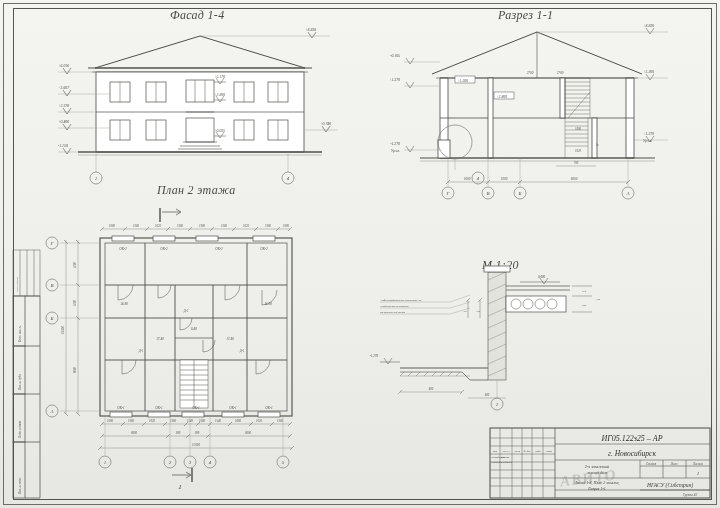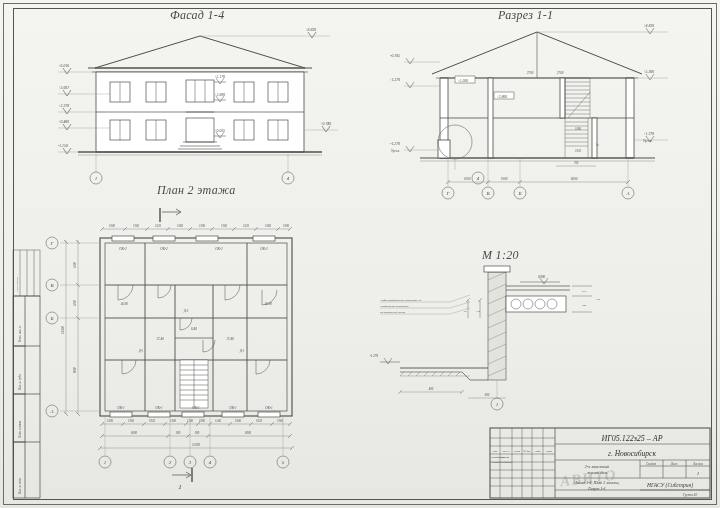--- a/index.html
+++ b/index.html
@@ -28,21 +28,21 @@
 <body>
 
 <div id="sheet">
   <div class="paper"></div>
   <div class="frame-outer"></div>
   <div class="frame-inner"></div>
 
   <div class="lbl ttl" style="left:170px;top:8px;">Фасад 1-4</div>
   <div class="lbl ttl" style="left:498px;top:8px;">Разрез 1-1</div>
   <div class="lbl ttl" style="left:157px;top:183px;">План 2 этажа</div>
-  <div class="lbl ttl" style="left:482px;top:248px;">М 1:20</div>
+  <div class="lbl ttl" style="left:482px;top:258px;">М 1:20</div>
 
   <svg width="720" height="508">
 
     <path class="ln" style="stroke-width:1" d="M95,68 L200,36 L305,68 Z"></path>
     <path class="ln" style="stroke-width:1" d="M88,68 L312,68"></path>
     <path class="ln" style="stroke-width:.6" d="M92,72 L308,72"></path>
 
     <rect class="wall" x="96" y="72" width="208" height="80"></rect>
     <path class="ln" style="stroke-width:.7" d="M96,112 L304,112"></path>
 

